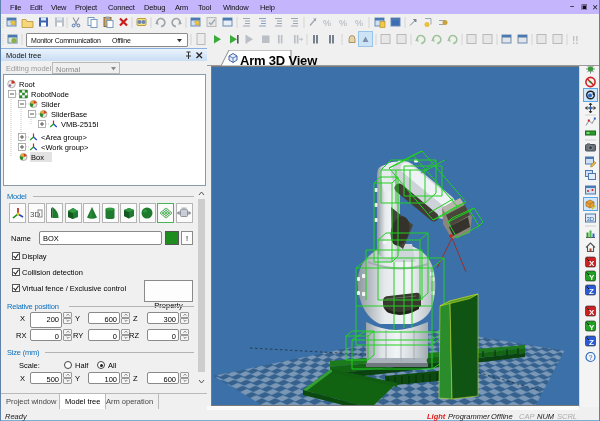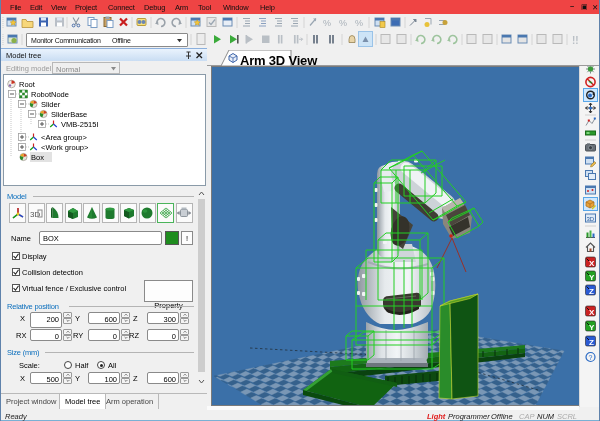--- a/index.html
+++ b/index.html
@@ -1,17 +1,17 @@
 <!DOCTYPE html>
 <html><head><meta charset="utf-8"><style>
 *{margin:0;padding:0;box-sizing:border-box;}
 html,body{width:600px;height:421px;overflow:hidden;font-family:"Liberation Sans",sans-serif;}
 body{position:relative;background:#f0f0f0;font-size:7.5px;color:#1a1a1a;}
 .abs{position:absolute;}
-#menubar{position:absolute;left:0;top:0;width:600px;height:14px;background:#ef4444;border-left:1px solid #5f82ab;border-right:1px solid #a3a3a3;}
+#menubar{position:absolute;left:0;top:0;width:600px;height:14px;background:#c4b5fd;border-left:1px solid #5f82ab;border-right:1px solid #a3a3a3;}
 #menubar span{position:absolute;top:3px;letter-spacing:-0.2px;color:#111;}
 #tb1{position:absolute;left:0;top:14px;width:600px;height:17px;background:#f0f0f0;border-left:1px solid #5f82ab;border-right:1px solid #5f82ab;}
 #tb2{position:absolute;left:0;top:31px;width:600px;height:17px;background:#f0f0f0;border-left:1px solid #5f82ab;border-right:1px solid #5f82ab;}
 .combo{position:absolute;left:25px;top:1.5px;width:162px;height:14px;background:#fff;border:1px solid #8a8a8a;border-radius:1px;}
 .combo i{font-style:normal;position:absolute;top:3.5px;color:#111;font-size:7px;letter-spacing:-0.2px;}
 #panel{position:absolute;left:1px;top:48px;width:206px;height:345px;background:#f0f0f0;}
 #phead{position:absolute;left:0;top:0;width:206px;height:13px;background:linear-gradient(#eaf3fd,#c9ddf3);border-top:1px solid #8cb0dd;}
 #phead b{position:absolute;left:5px;top:2px;font-weight:normal;color:#111;}
 .gtxt{color:#9a9a9a;}
 .combo2{position:absolute;left:51px;top:14px;width:68px;height:12px;background:#efefef;border:1px solid #b8b8b8;color:#8a8a8a;}

